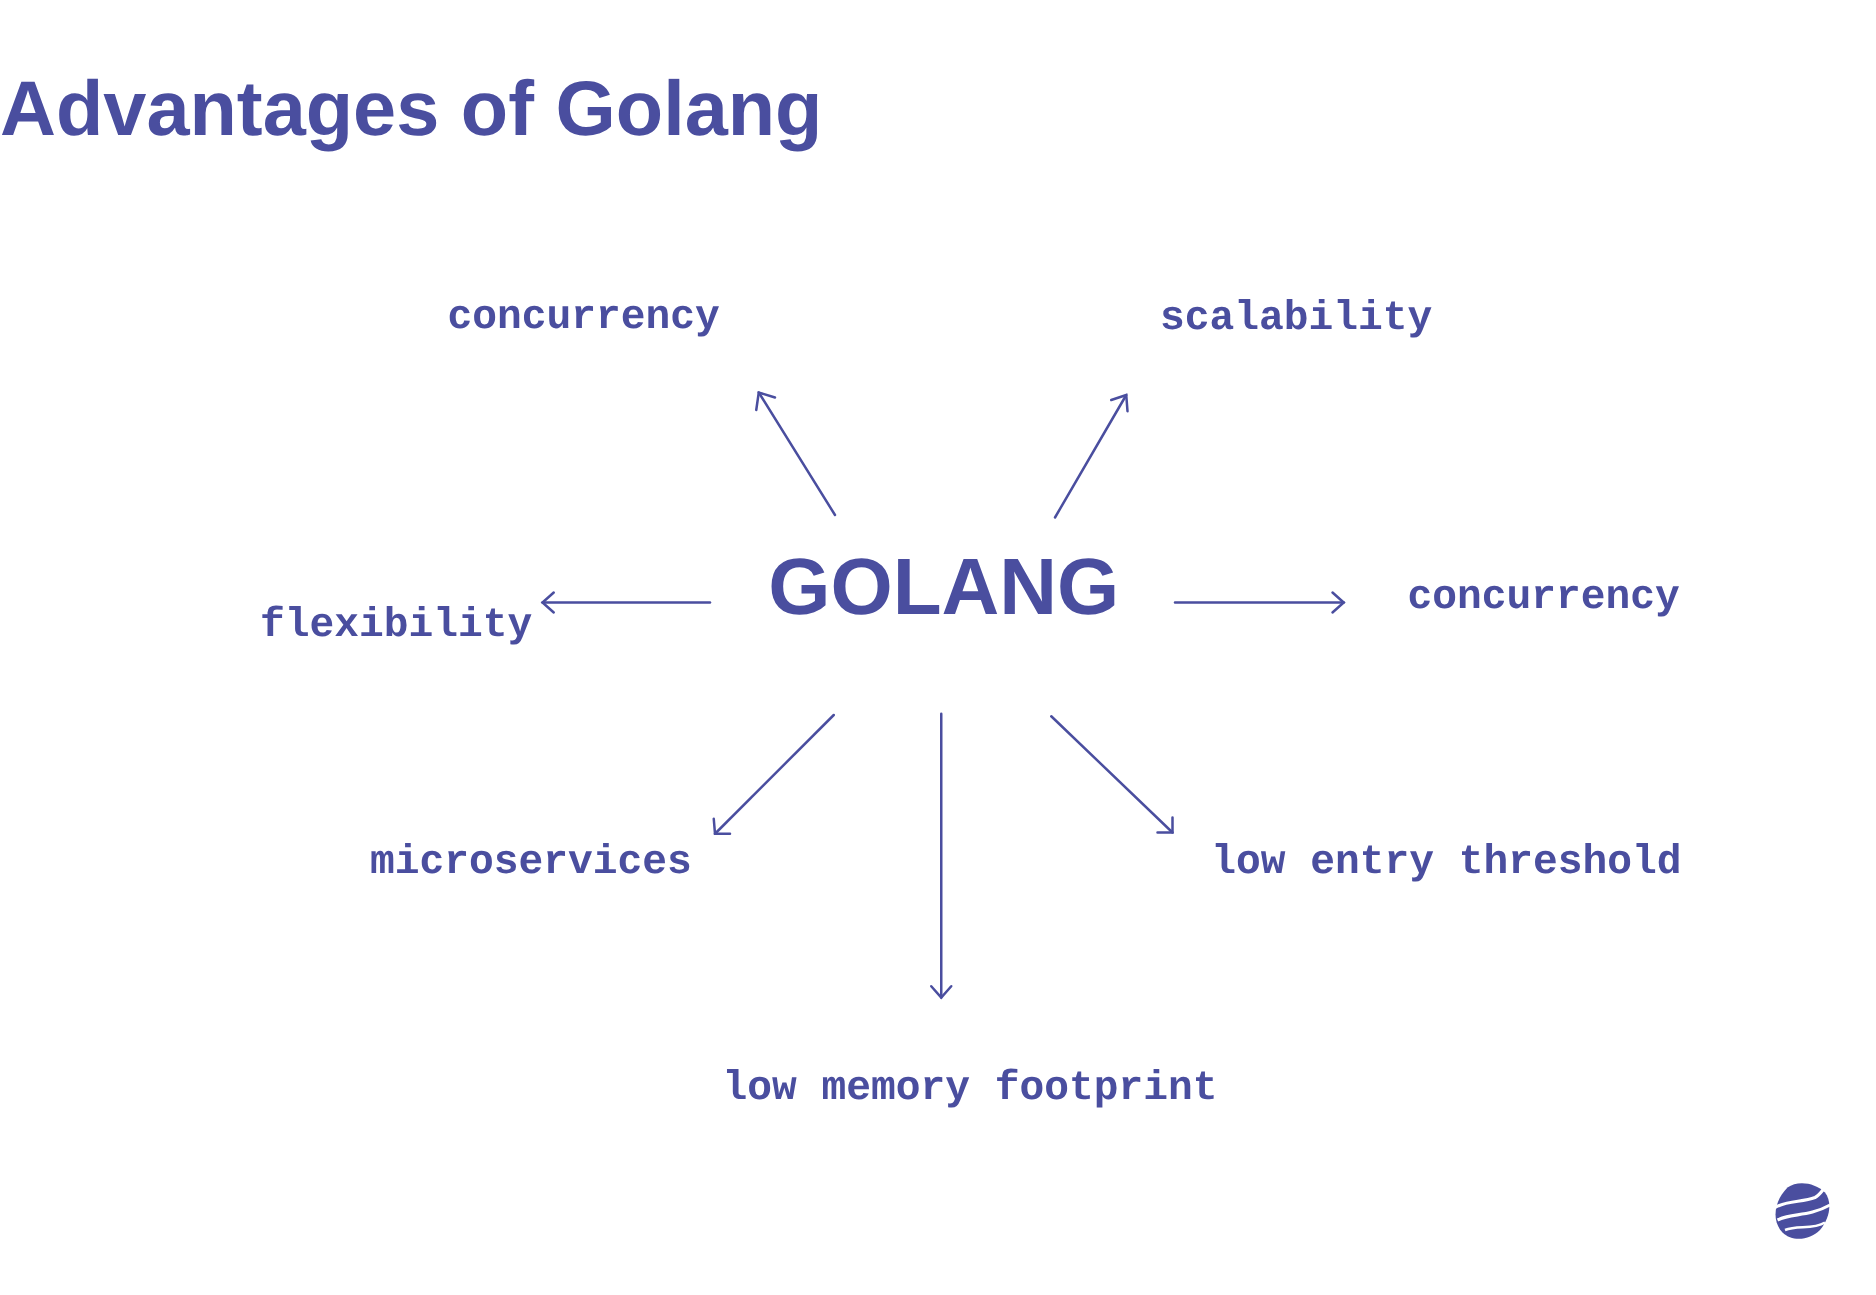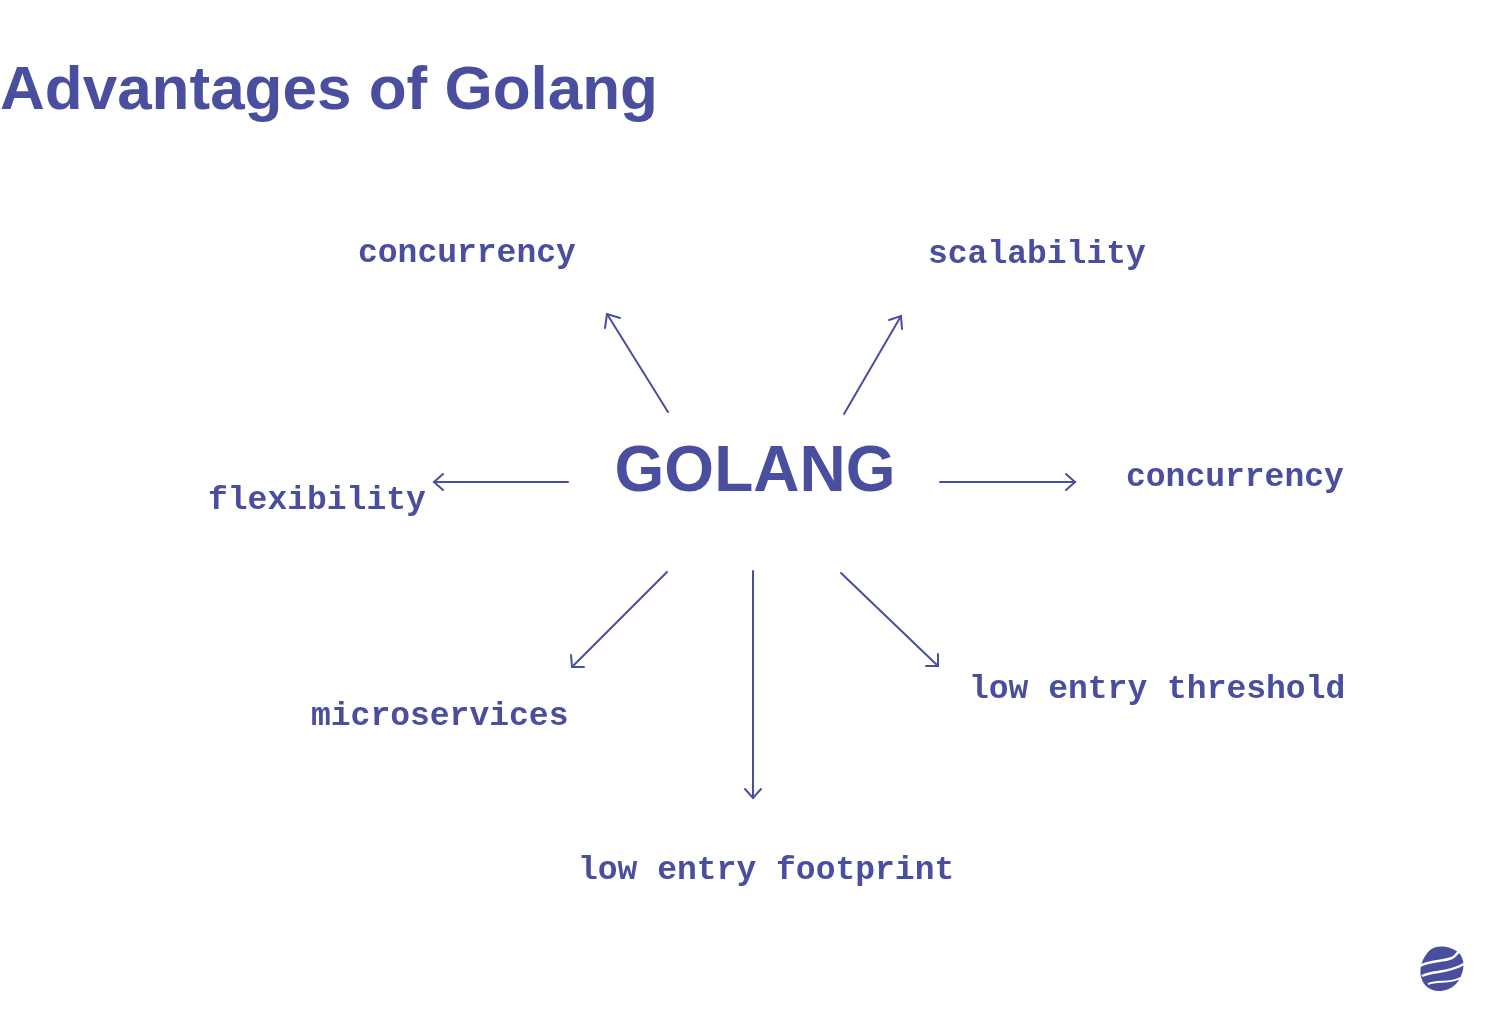--- a/index.html
+++ b/index.html
@@ -54,22 +54,22 @@
     </g>
   </g>
 </svg>
 
 <div class="center">GOLANG</div>
 
 <div class="label" style="left:358px;top:235px;">concurrency</div>
 <div class="label" style="left:928px;top:236px;">scalability</div>
 <div class="label" style="left:208px;top:482px;">flexibility</div>
 <div class="label" style="left:1126px;top:459px;">concurrency</div>
-<div class="label" style="left:296px;top:698px;margin-left:15px;">microservices</div>
+<div class="label" style="left:296px;top:671px;">microservices</div>
 <div class="label" style="left:969px;top:671px;">low entry threshold</div>
-<div class="label" style="left:578px;top:852px;">low entry footprint</div>
+<div class="label" style="left:578px;top:852px;">low memory footprint</div>
 
 <svg class="logo" viewBox="0 0 50 50">
   <path d="M14,6 C22,0 36,2 44,10 C50,18 48,30 40,40 C32,48 18,50 10,42 C2,34 2,18 14,6 Z" fill="#4a4e9f"></path>
   <path d="M4,22 C14,16 26,18 36,14 C40,12 42,8 44,6" stroke="#fff" stroke-width="2.5" fill="none"></path>
   <path d="M6,32 C18,26 30,30 48,20" stroke="#fff" stroke-width="2.5" fill="none"></path>
   <path d="M12,40 C22,36 34,40 44,34" stroke="#fff" stroke-width="2" fill="none"></path>
 </svg>
 
 </body></html>

